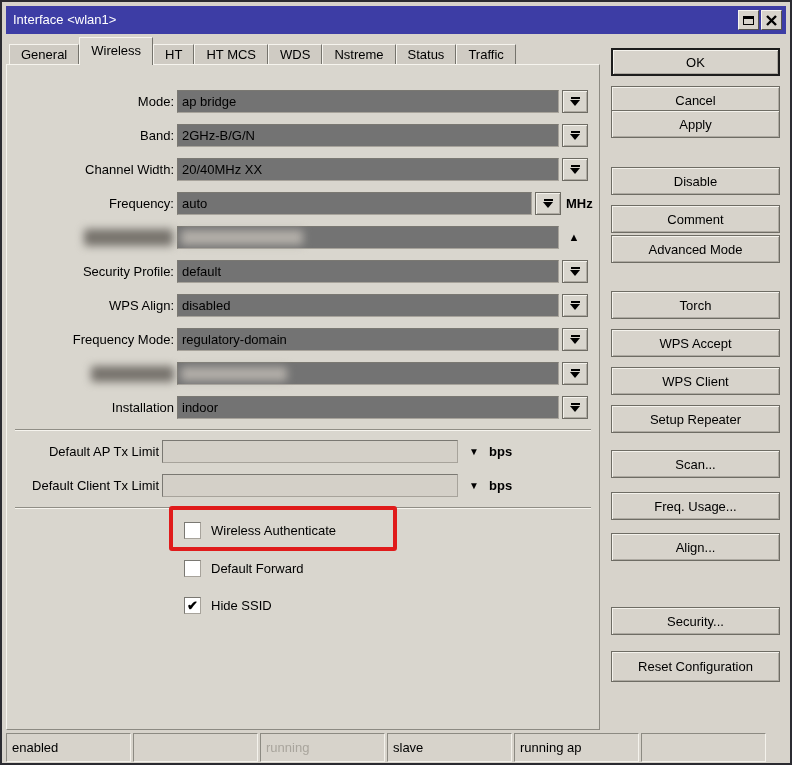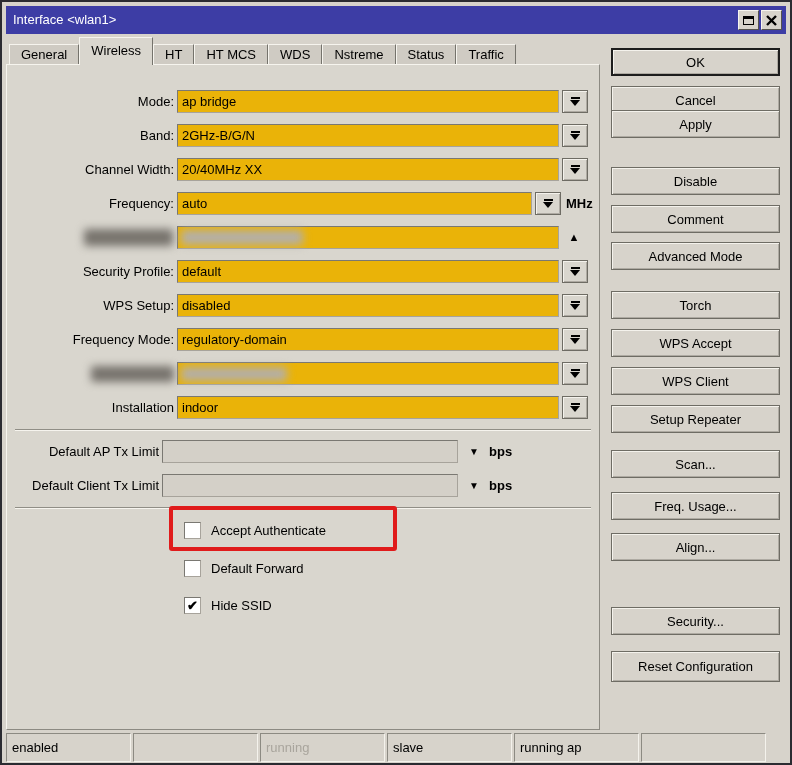--- a/index.html
+++ b/index.html
@@ -46,21 +46,21 @@
     background:#d9d6ce; border:1px solid; border-color:#f6f4ee #8c8a82 #8c8a82 #f6f4ee;
     z-index:2;
   }
   .row { position:absolute; left:0; height:23px; width:100%; font-size:13px; }
   .flabel {
     position:absolute; left:4px; top:0; width:163px; height:23px;
     text-align:right; line-height:23px; color:#000; white-space:nowrap;
   }
   .finput {
     position:absolute; top:0; height:23px; padding:0 4px; font-size:13px; color:#000;
-    background:#eab308; border:1px solid; border-color:#7a7872 #a7a39b #a7a39b #7a7872;
+    background:#737373; border:1px solid; border-color:#7a7872 #a7a39b #a7a39b #7a7872;
   }
   .finput[disabled] { background:#d4d0c8; color:#6f6d66; }
   .ddbtn {
     position:absolute; top:0; width:26px; height:23px; padding:0; cursor:pointer;
     background:#d9d6ce; border:1px solid #6e6c64;
     box-shadow: inset 1px 1px 0 #f4f2ec, inset -1px -1px 0 #aeaaa2;
     display:flex; flex-direction:column; align-items:center; justify-content:center;
   }
   .dd-bar { display:block; width:9px; height:2px; background:#000; }
   .dd-tri { display:block; width:0; height:0; margin-top:1px;
@@ -192,21 +192,21 @@
     <div class="row" style="top:195px">
       <div class="flabel">Security Profile:</div>
       <input class="finput" style="left: 170px; width: 382px;" value="default">
       <button class="ddbtn" style="left:555px">
         <span class="dd-bar"></span>
           <span class="dd-tri"></span>
       </button>
     </div>
 
     <div class="row" style="top:229px">
-      <div class="flabel">WPS Setup:</div>
+      <div class="flabel">WPS Align:</div>
       <input class="finput" style="left: 170px; width: 382px;" value="disabled">
       <button class="ddbtn" style="left:555px">
         <span class="dd-bar"></span>
           <span class="dd-tri"></span>
       </button>
     </div>
 
     <div class="row" style="top:263px">
       <div class="flabel">Frequency Mode:</div>
       <input class="finput" style="left: 170px; width: 382px;" value="regulatory-domain">
@@ -249,42 +249,42 @@
       <div class="flabel" style="width:148px">Default Client Tx Limit</div>
       <input class="finput" style="left: 155px; width: 296px;" disabled="" value="">
       <span class="plain-arrow" style="left:458px">▼</span>
       <span class="suffix" style="left:482px">bps</span>
     </div>
 
     <div class="separator" style="top:442px"></div>
 
     <div class="checkrow" style="top:457px">
       <span class="checkbox"></span>
-      <span class="checklabel">Accept Authenticate</span>
+      <span class="checklabel">Wireless Authenticate</span>
     </div>
 
     <div class="checkrow" style="top:495px">
       <span class="checkbox"></span>
       <span class="checklabel">Default Forward</span>
     </div>
 
     <div class="checkrow" style="top:532px">
       <span class="checkbox">✔</span>
       <span class="checklabel">Hide SSID</span>
     </div>
 
     <div class="red-annotation"></div>
   </div>
 
   <button class="btn default" style="top:46px">OK</button>
   <button class="btn" style="top:84px">Cancel</button>
   <button class="btn" style="top:108px">Apply</button>
   <button class="btn" style="top:165px">Disable</button>
   <button class="btn" style="top:203px">Comment</button>
-  <button class="btn" style="top:240px">Advanced Mode</button>
+  <button class="btn" style="top:233px">Advanced Mode</button>
   <button class="btn" style="top:289px">Torch</button>
   <button class="btn" style="top:327px">WPS Accept</button>
   <button class="btn" style="top:365px">WPS Client</button>
   <button class="btn" style="top:403px">Setup Repeater</button>
   <button class="btn" style="top:448px">Scan...</button>
   <button class="btn" style="top:490px">Freq. Usage...</button>
   <button class="btn" style="top:531px">Align...</button>
   <button class="btn" style="top:605px">Security...</button>
   <button class="btn tall" style="top:649px">Reset Configuration</button>
 

